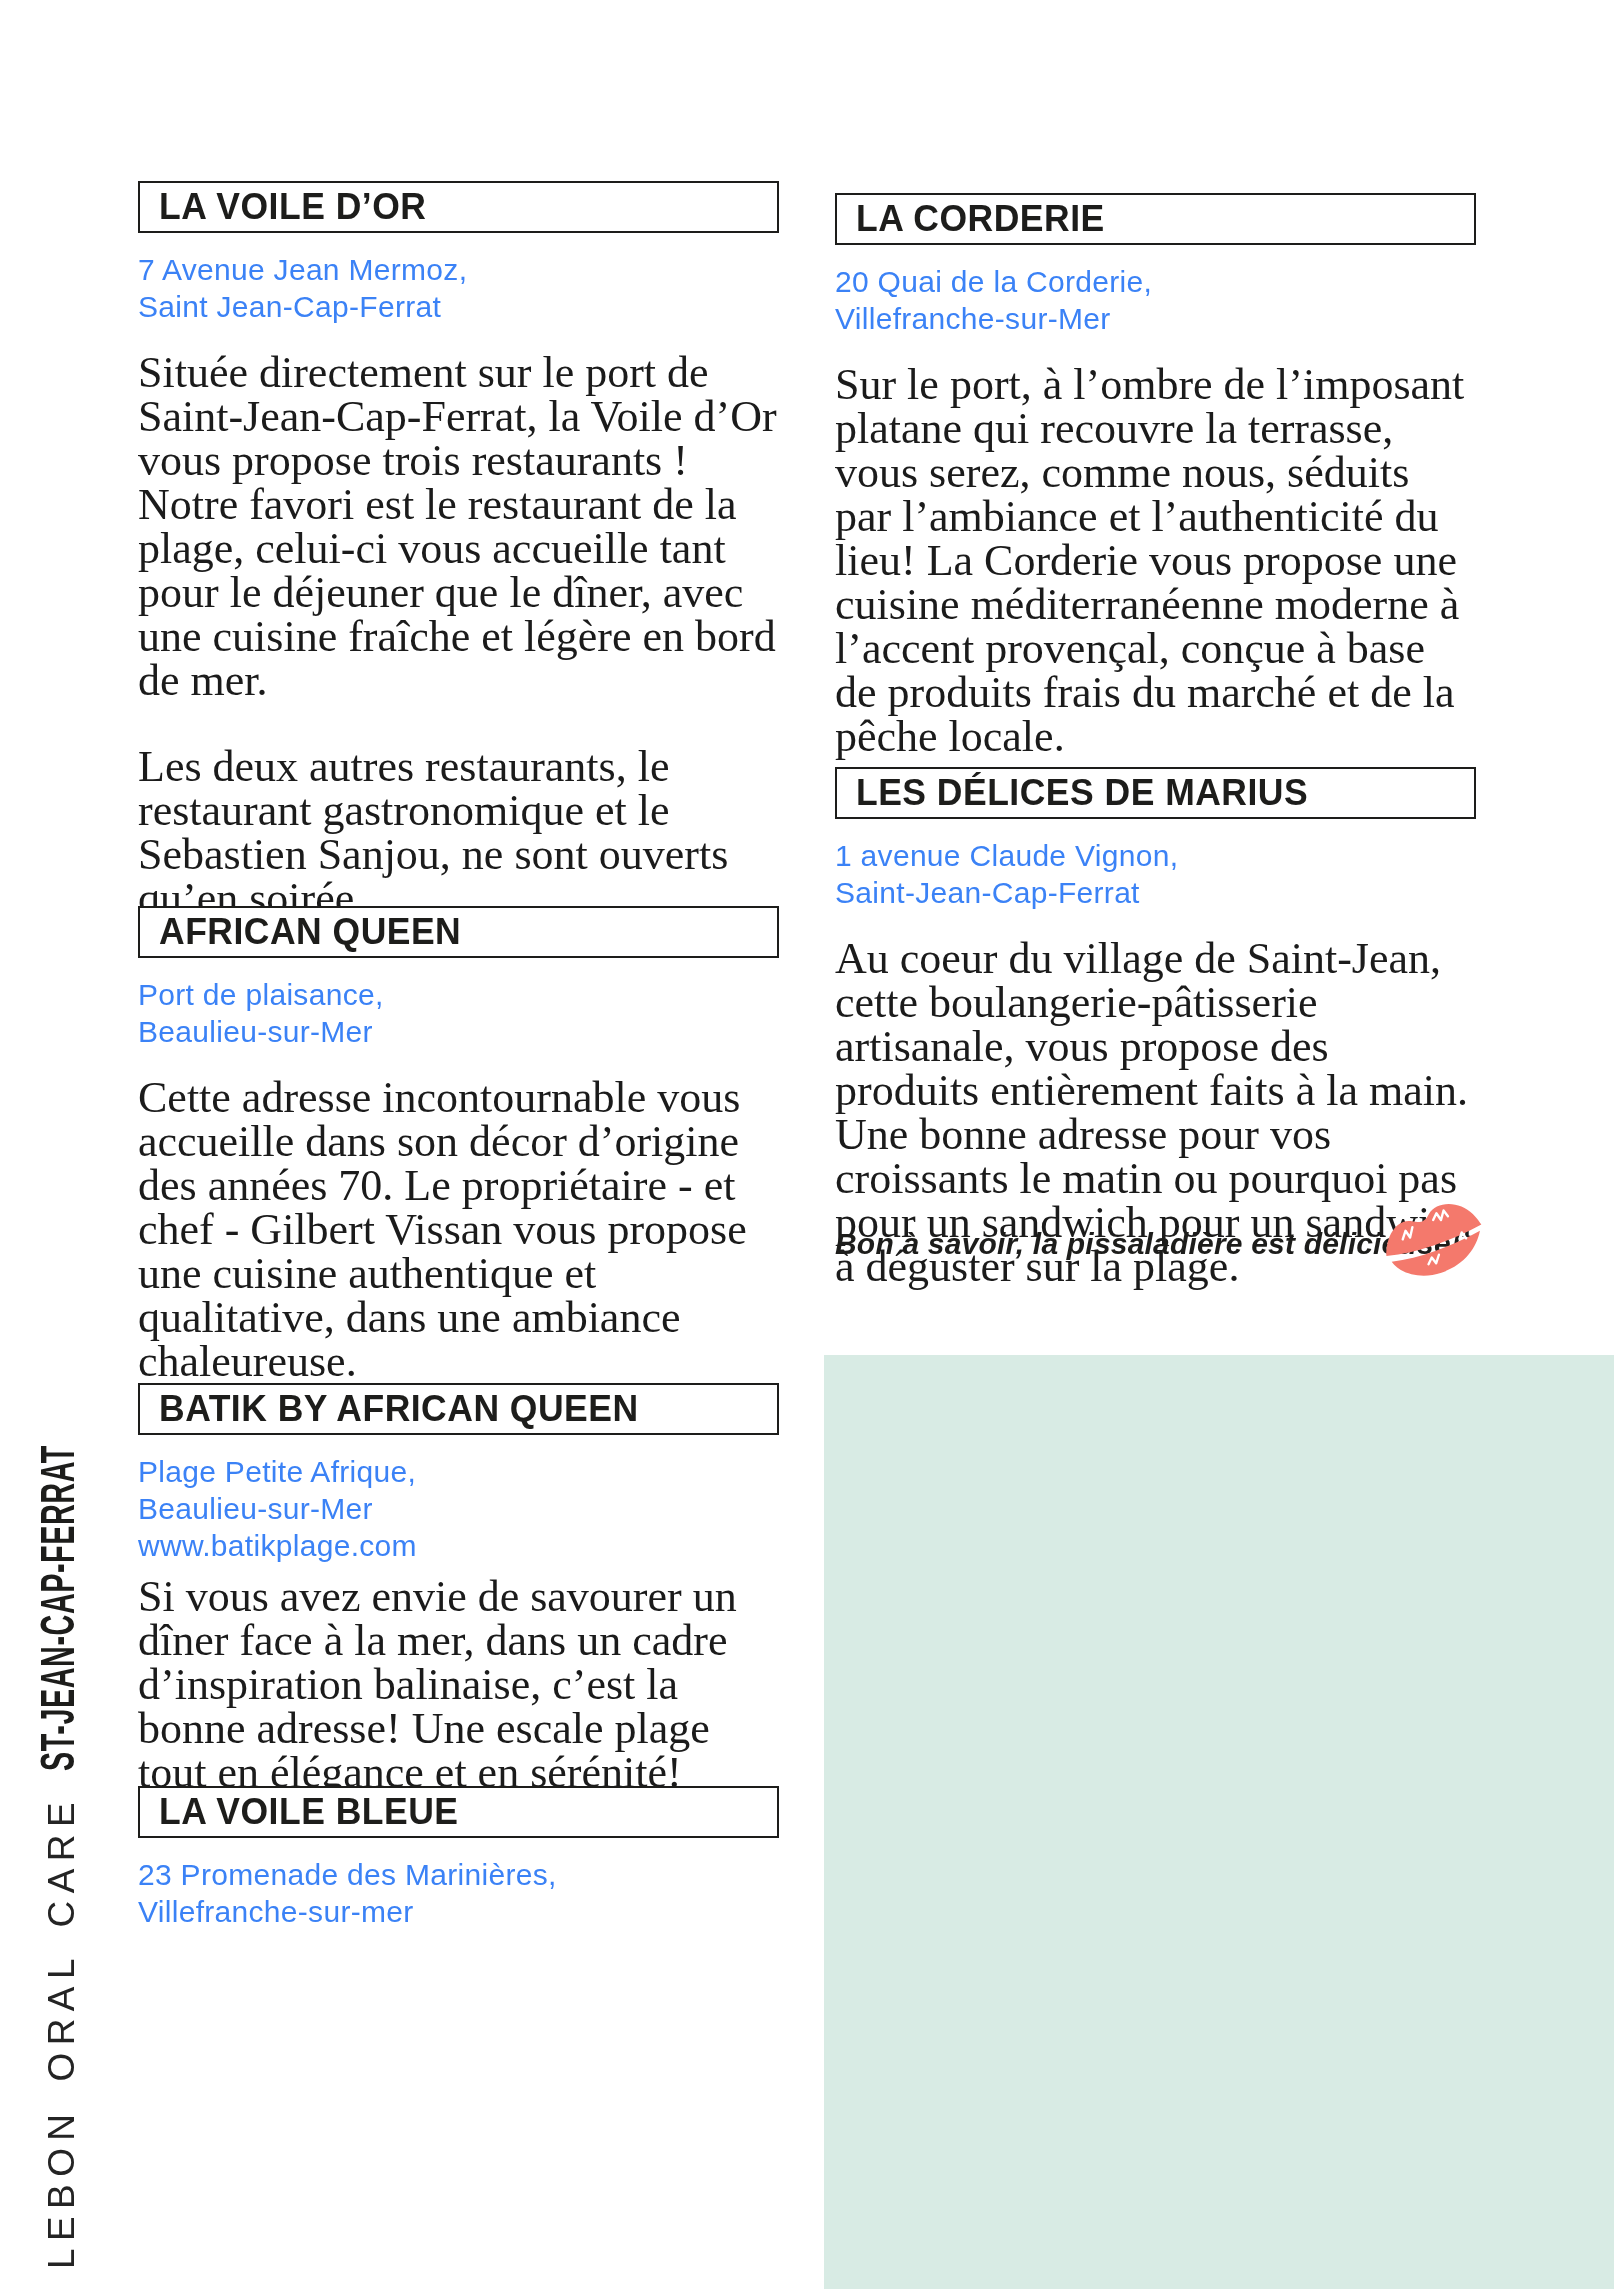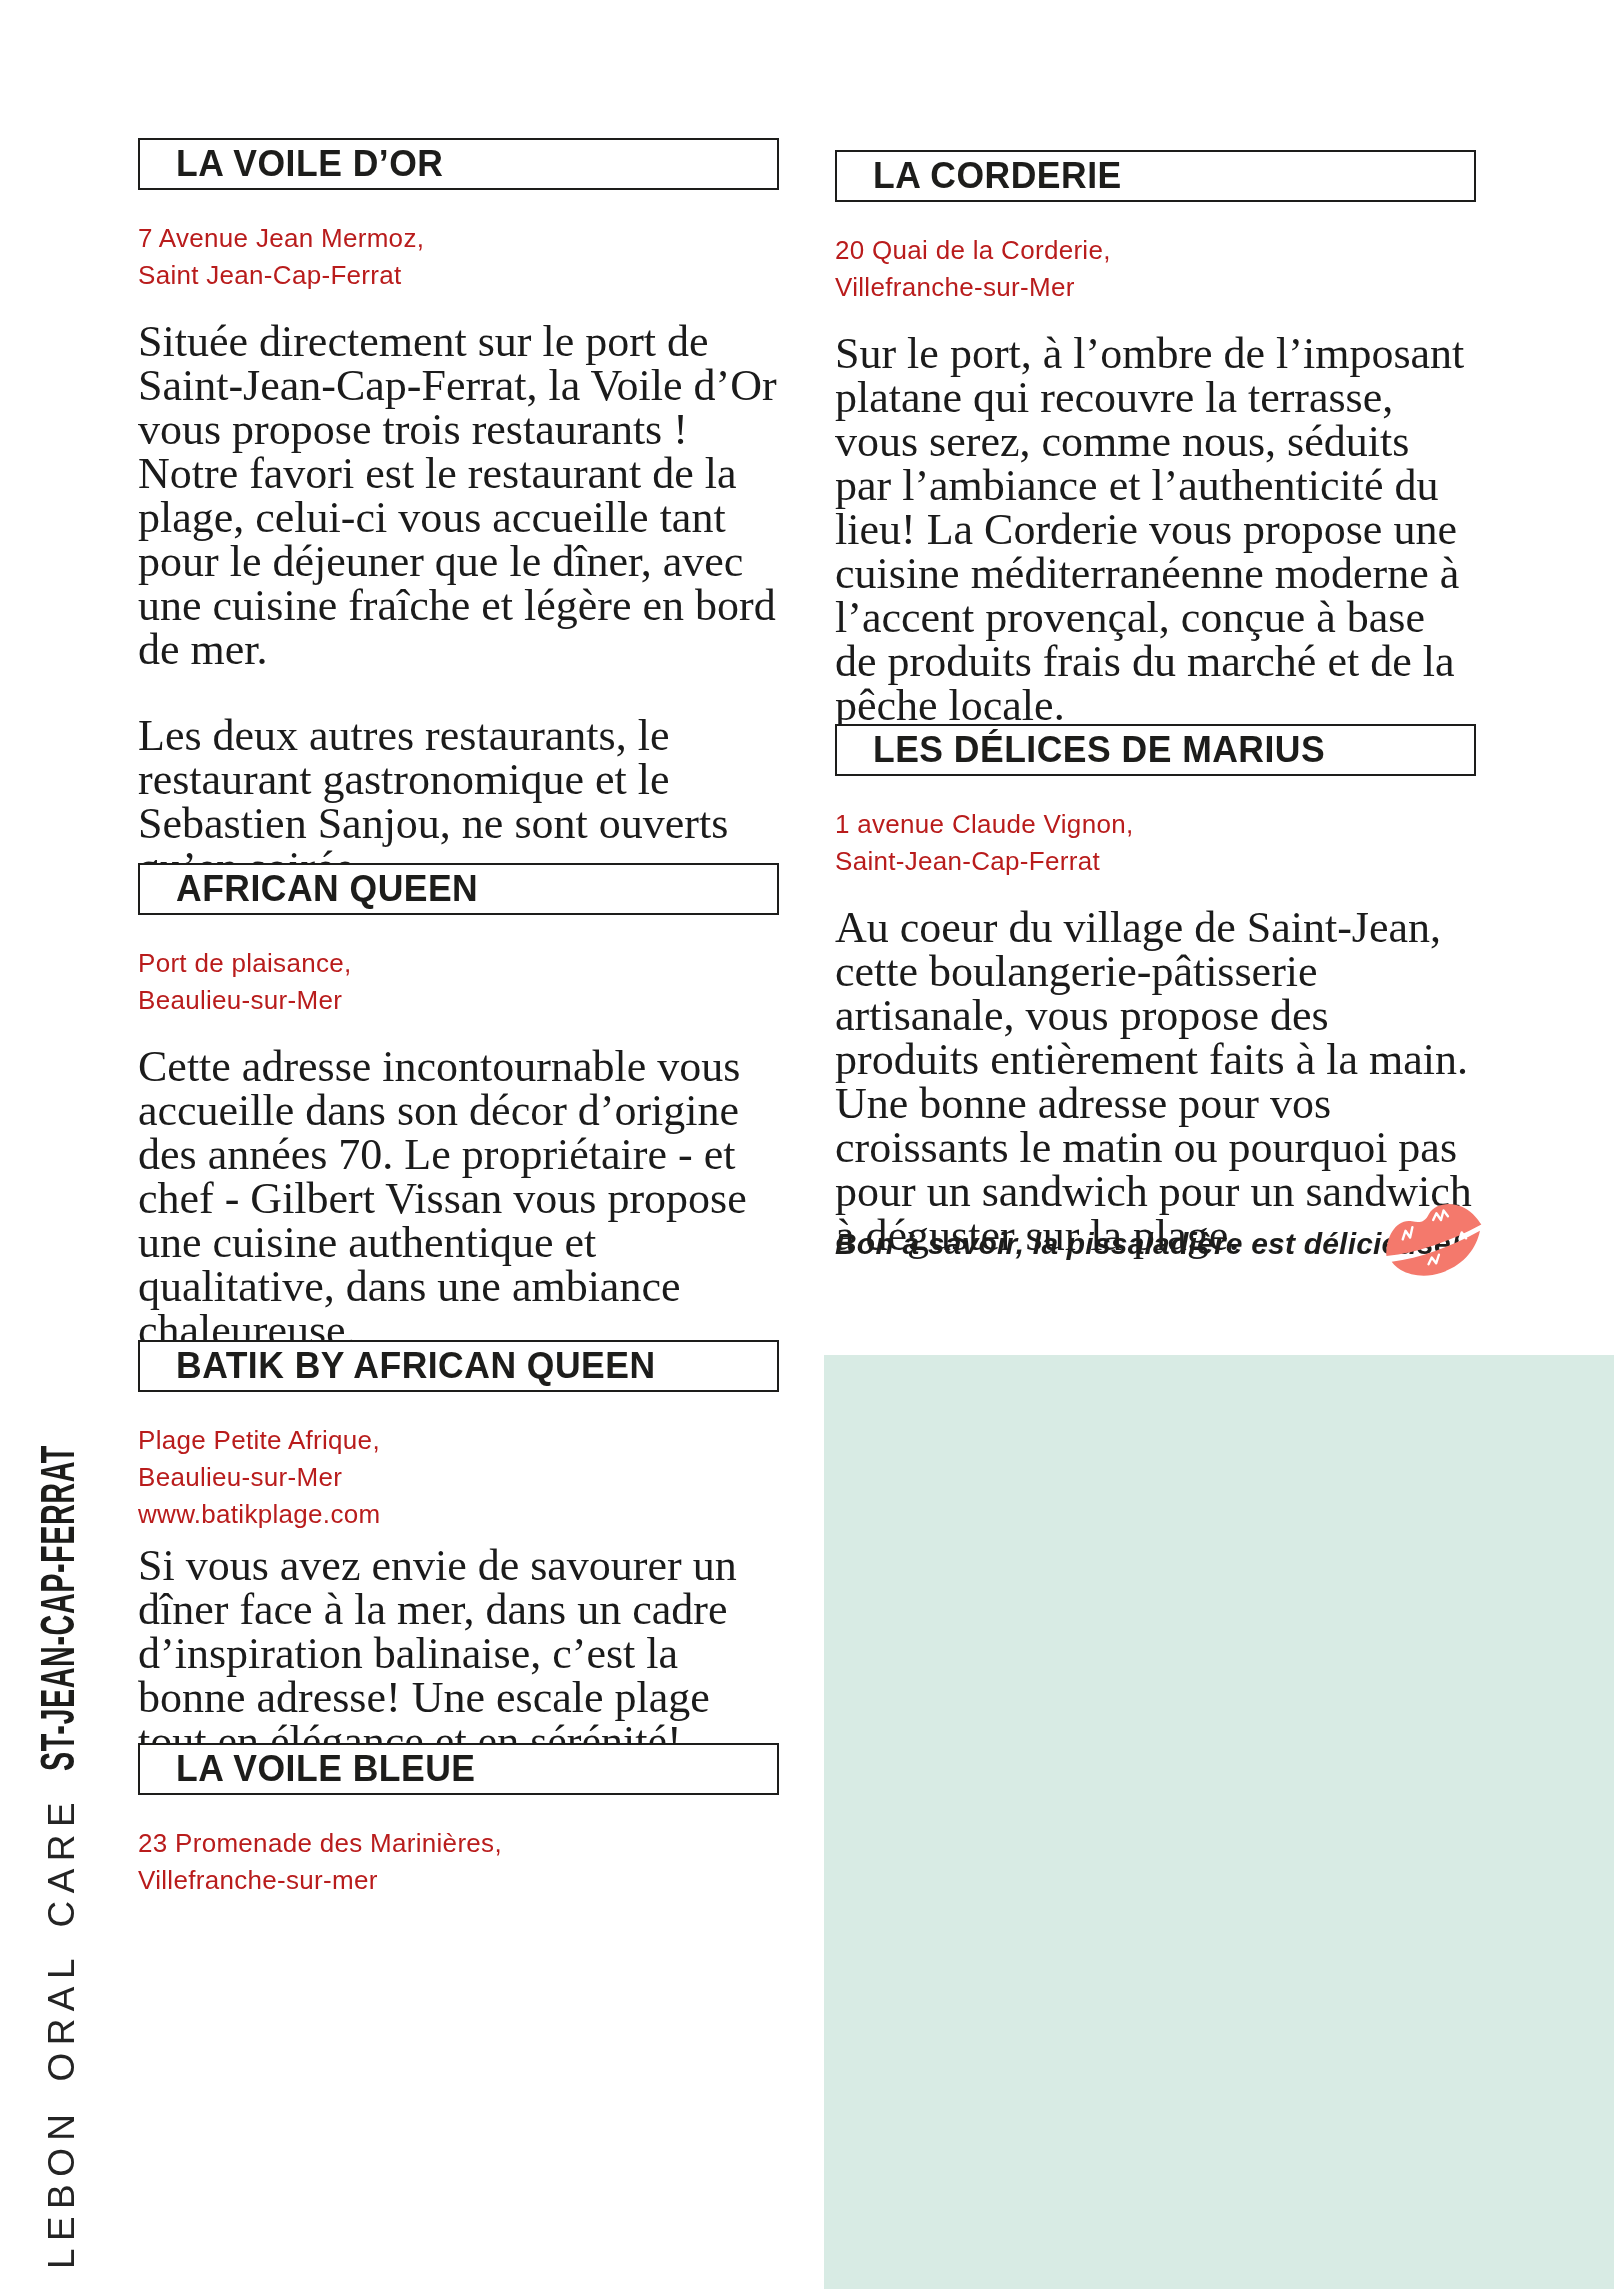--- a/index.html
+++ b/index.html
@@ -46,39 +46,40 @@
   .col.right{left:835px;}
 
   .entry{position:absolute;left:0;width:100%;}
 
   .hbox{
     border:2.8px solid #1d1d1b;
     height:52px;
     box-sizing:border-box;
     display:flex;
     align-items:center;
-    padding-left:36px;
+    padding-left:19px;
     background:#ffffff;
+    margin-top:43px;
   }
   .hbox h2{
     margin:0;
     font-size:37px;
     font-weight:700;
     letter-spacing:0.5px;
     white-space:nowrap;
     transform:scaleX(0.96);
     transform-origin:left center;
   }
 
   .addr{
-    margin-top:30px;
-    font-size:26px;
+    margin-top:18px;
+    font-size:30px;
     line-height:37px;
     letter-spacing:0.3px;
-    color:#b91c1c;
+    color:#3b82f6;
   }
 
   .body{
     margin:26px 0 0 0;
     font-family:"Liberation Serif",serif;
     font-size:44px;
     line-height:44px;
     color:#1b1b1b;
   }
   .body + .body{margin-top:42px;}

